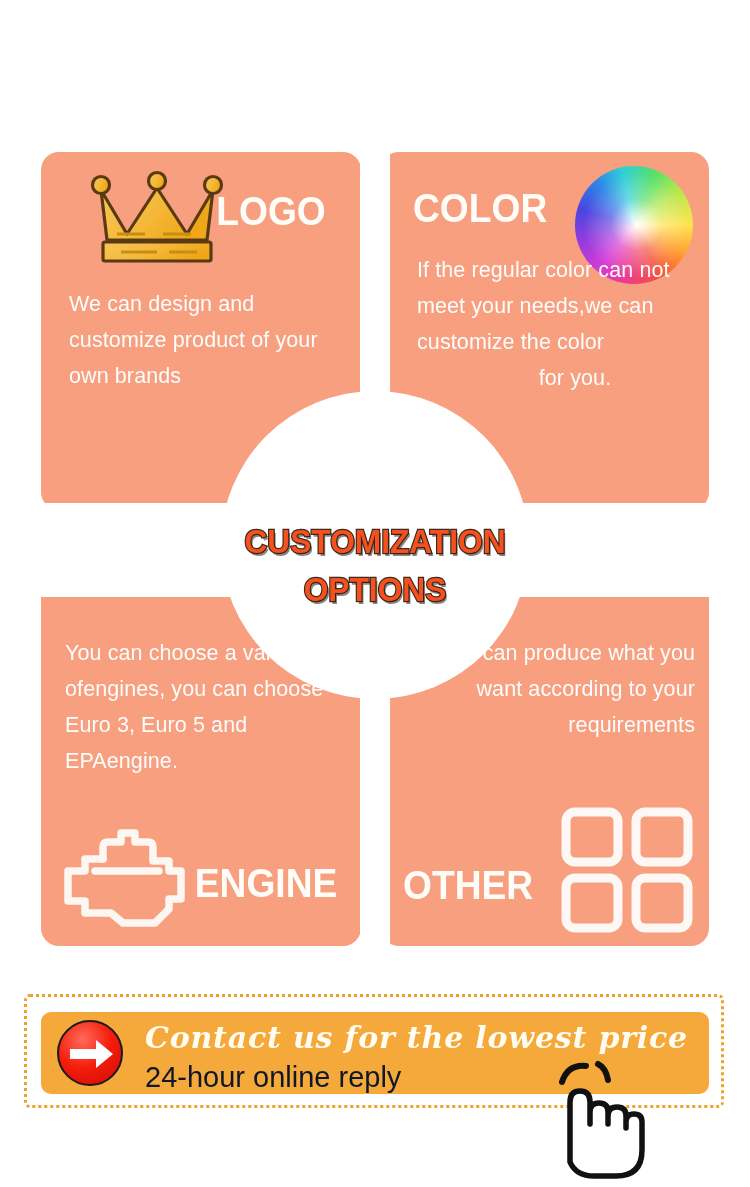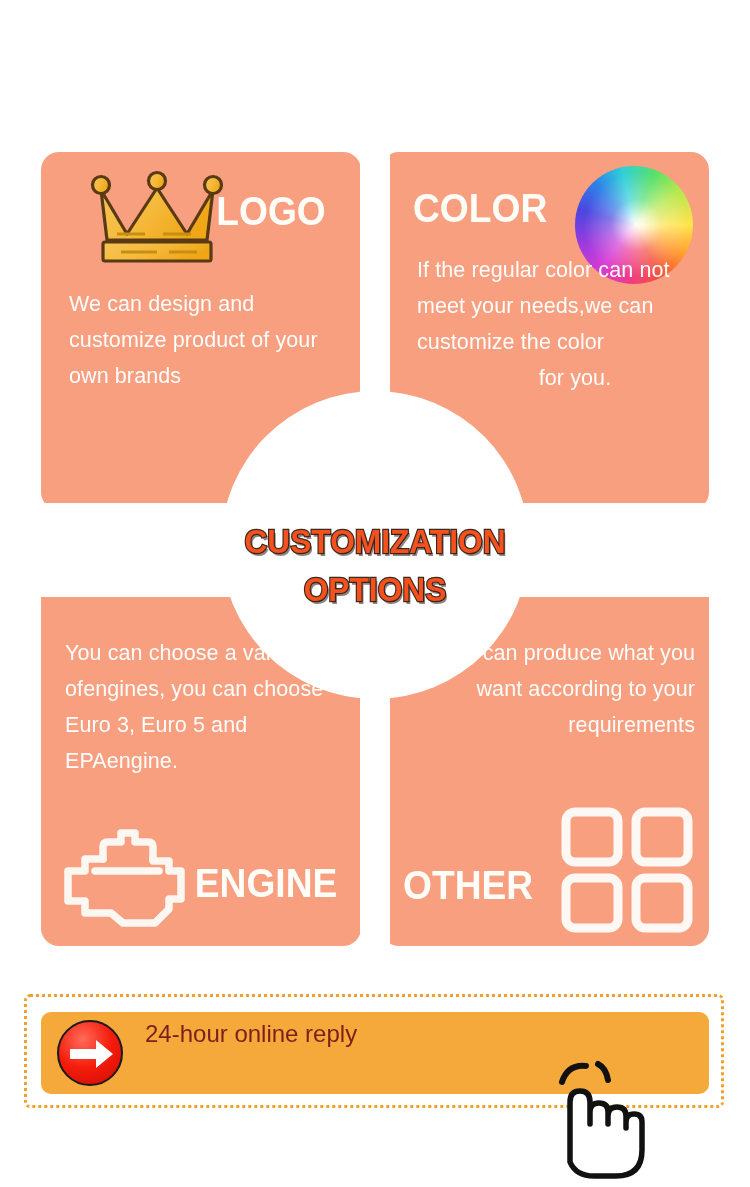--- a/index.html
+++ b/index.html
@@ -153,23 +153,23 @@
     font-style: italic;
     font-weight: 700;
     font-size: 30px;
     line-height: 43px;
     color: #FFFCF2;
     letter-spacing: .8px;
   }
   .cta-line2 {
     font-family: "Liberation Sans Narrow", "Liberation Sans", sans-serif;
     font-weight: 400;
-    font-size: 24px;
+    font-size: 29px;
     line-height: 36px;
-    color: #7f1d1d;
+    color: #0f172a;
   }
   .cta-hand { position: absolute; left: 546px; top: 1058px; width: 110px; height: 126px; }
 </style>
 </head>
 <body>
 
 <div class="page">
 
 
   <div class="grid">
@@ -242,20 +242,21 @@
   </div>
 
   <div class="cta-wrap">
     <div class="cta-inner">
       <div class="cta-arrow">
         <svg width="44" height="30" viewBox="0 0 44 30">
           <path d="M0 10 L26 10 L26 1 L43 15 L26 29 L26 20 L0 20 Z" fill="#ffffff"></path>
         </svg>
       </div>
       <div class="cta-lines">
+        <div class="cta-line1">Contact us for the lowest price</div>
         <div class="cta-line2">24-hour online reply</div>
       </div>
     </div>
   </div>
 
   <svg class="cta-hand" viewBox="0 0 110 126">
     <g fill="#ffffff" stroke="#111111" stroke-width="5.5" stroke-linejoin="round" stroke-linecap="round">
       <path d="M24 96 L24 44 Q24 33 34 33 Q44 33 44 44 L44 66
                L44 54 Q44 45 53 45 Q62 45 62 54 L62 66
                L62 58 Q62 49 71 49 Q80 49 80 58 L80 70

